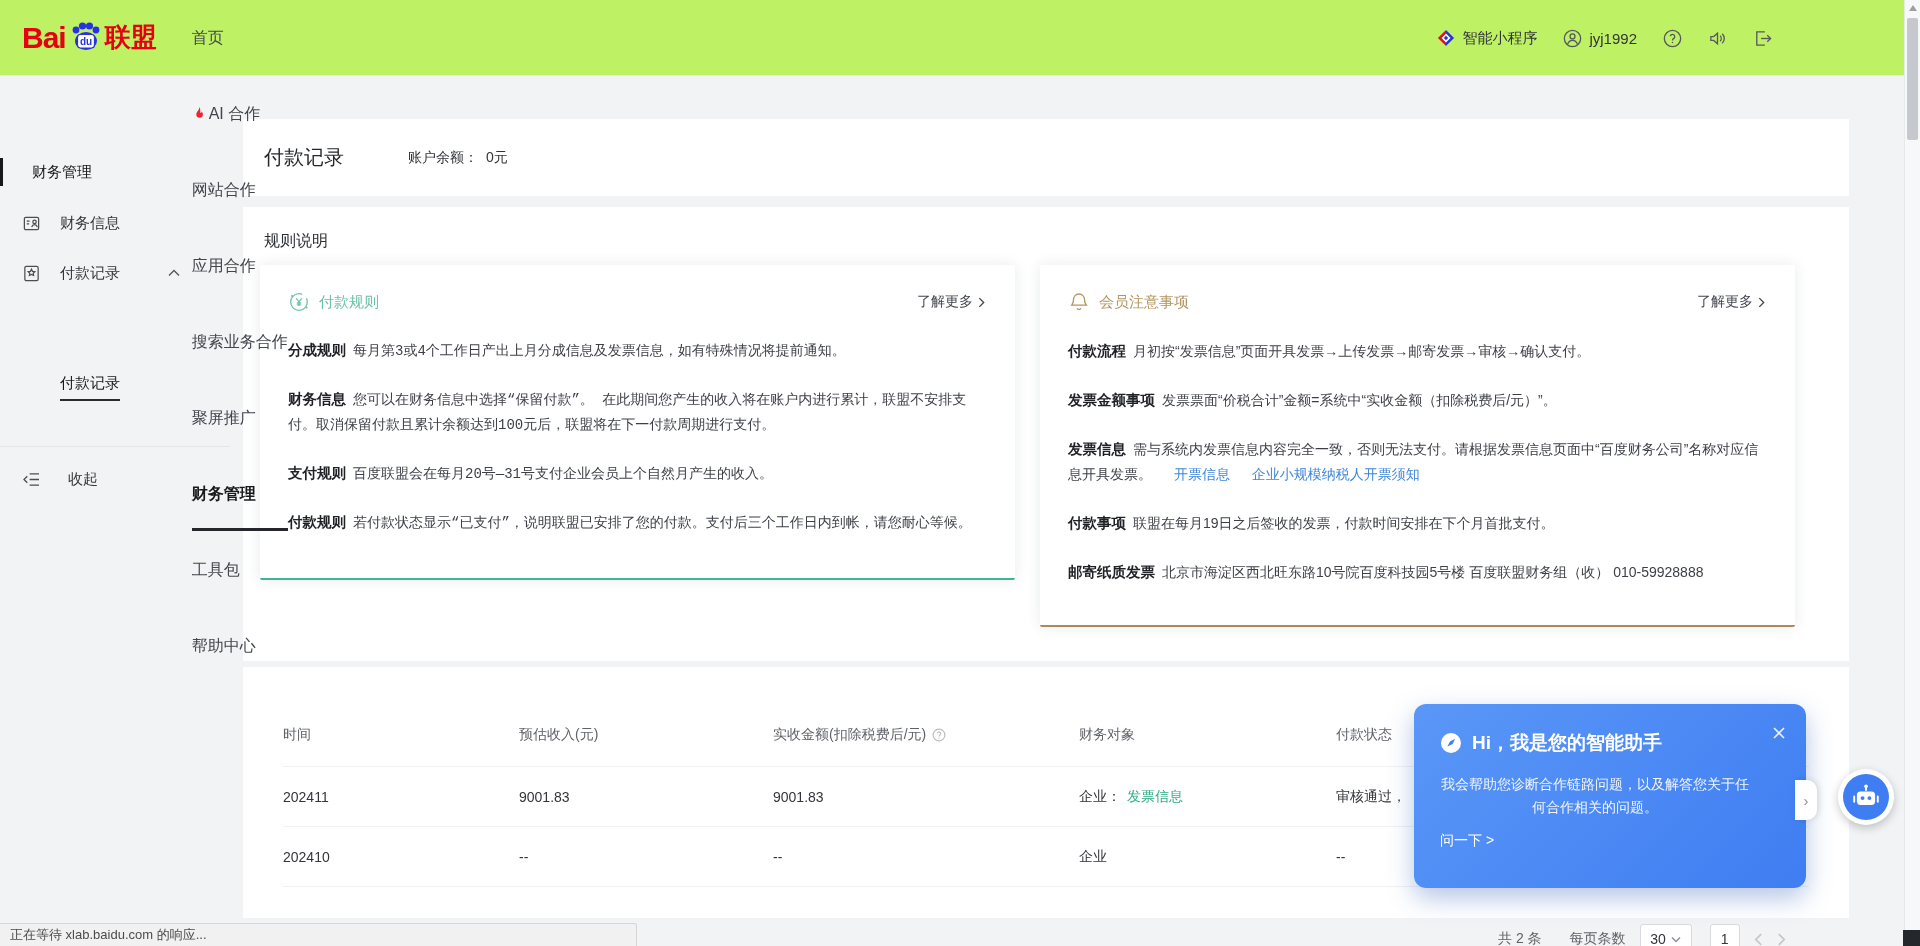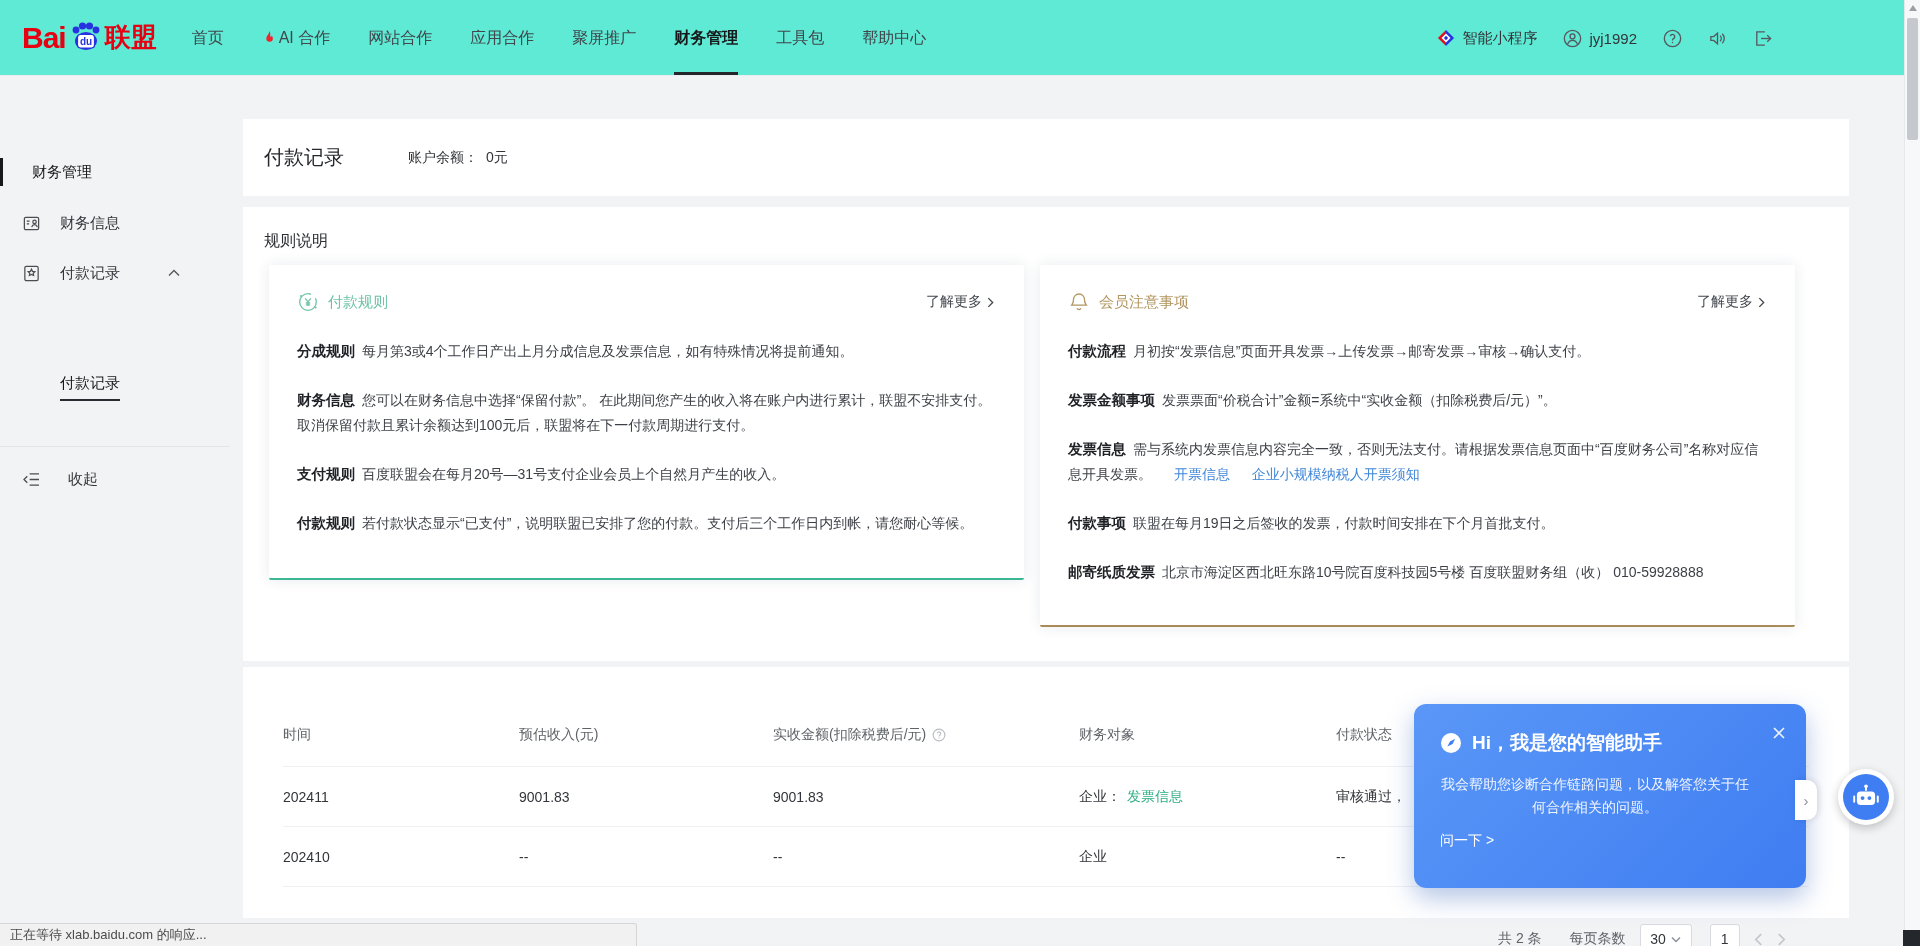--- a/index.html
+++ b/index.html
@@ -1,27 +1,27 @@
 <!DOCTYPE html>
 <html><head>
 <meta charset="utf-8">
 <style>
   * { margin:0; padding:0; box-sizing:border-box; }
   html,body { width:1920px; height:946px; }
   body { font-family:"Liberation Sans","DejaVu Sans",sans-serif; }
   #screen { position:relative; width:1920px; height:946px; background:#f2f3f5; overflow:hidden; }
 
   
-  .topnav { position:absolute; left:0; top:0; width:1920px; height:76px; background:#5eead4;
+  .topnav { position:absolute; left:0; top:0; width:1920px; height:76px; background:#bef264;
             border-bottom:1px solid #ebedf0; display:flex; align-items:center; z-index:20; }
   .logo { display:flex; align-items:center; margin-left:22px; }
   .logo-bai { color:#e60012; font-weight:bold; font-size:30px; letter-spacing:-1px; }
   .logo-paw { margin:0 2px 0 1px; }
   .logo-lm { color:#e60012; font-weight:bold; font-size:26px; }
-  .nav-items { display:flex; margin-left:16px; height:76px; }
+  .nav-items { display:flex; margin-left:16px; height:76px;flex-direction:column; }
   .nav-item { padding:0 19px; height:76px; line-height:76px; font-size:16px; color:#42464d;
               cursor:pointer; position:relative; white-space:nowrap; display:flex; align-items:center; gap:4px; }
   .nav-item.active { color:#17181a; font-weight:bold; }
   .nav-item.active::after { content:""; position:absolute; left:19px; right:19px; bottom:1px;
               height:3px; background:#25262b; }
   .nav-right { position:absolute; right:148px; top:0; height:76px; display:flex; align-items:center;
                gap:26px; color:#33353a; font-size:15px; }
   .nav-right .nr-item { display:flex; align-items:center; gap:7px; cursor:pointer; }
 
   
@@ -46,21 +46,21 @@
   .card { position:absolute; left:243px; width:1606px; background:#ffffff; }
   #card-header { top:119px; height:77px; display:flex; align-items:center; }
   .page-title { margin-left:21px; font-size:20px; color:#26282d; font-weight:500; }
   .balance { margin-left:64px; font-size:14px; color:#33353a; display:flex; gap:8px; }
 
   #card-rules { top:207px; height:454px; }
   .rules-title { position:absolute; left:21px; top:24px; font-size:16px; color:#2b2e33; font-weight:500; }
 
   .rule-card { position:absolute; top:58px; width:755px; background:#fff; border-radius:2px;
                box-shadow:0 0 14px rgba(30,50,80,.10); }
-  #rule-card-a { left:26px;  height:315px; border-bottom:2px solid #3db694; }
+  #rule-card-a { left:17px;  height:315px; border-bottom:2px solid #3db694;font-family:Liberation Mono, monospace; }
   #rule-card-b { left:797px; height:362px; border-bottom:2px solid #a98a58; }
   .rc-head { display:flex; align-items:center; padding:26px 30px 0 28px; }
   .rc-title { margin-left:9px; font-size:15px; }
   #rule-card-a .rc-title { color:#6cc3a4; }
   #rule-card-b .rc-title { color:#b2955f; }
   .rc-more { margin-left:auto; font-size:14px; color:#42464d; display:flex; align-items:center; gap:5px; cursor:pointer; }
   .rc-body { padding:26px 28px 0 28px; font-size:14px; color:#3c3f45; }
   .rule { margin-bottom:24px; line-height:25px; }
   .rule b { color:#1f2126; font-weight:bold; margin-right:7px; font-size:14.5px; }
   .rule-link { color:#4086d8; margin-left:18px; cursor:pointer; }
@@ -145,20 +145,23 @@
         </span>
         <span>AI 合作</span>
       </div>
       <div class="nav-item">
           <span>网站合作</span>
         </div>
       <div class="nav-item">
           <span>应用合作</span>
         </div>
       <div class="nav-item">
+          <span>搜索业务合作</span>
+        </div>
+      <div class="nav-item">
           <span>聚屏推广</span>
         </div>
       <div class="nav-item active">
           <span>财务管理</span>
         </div>
       <div class="nav-item">
           <span>工具包</span>
         </div>
       <div class="nav-item">
           <span>帮助中心</span>

